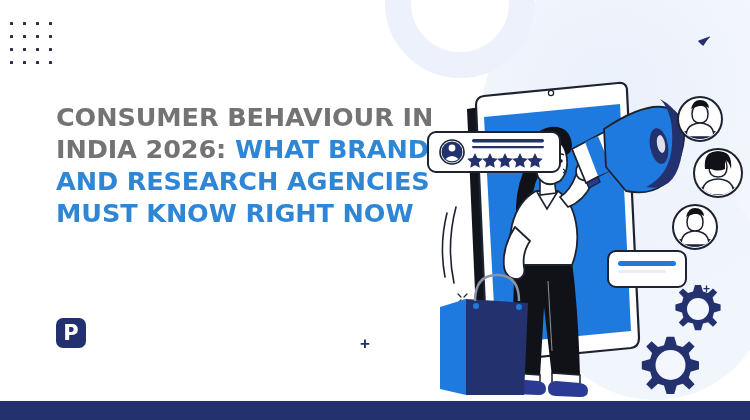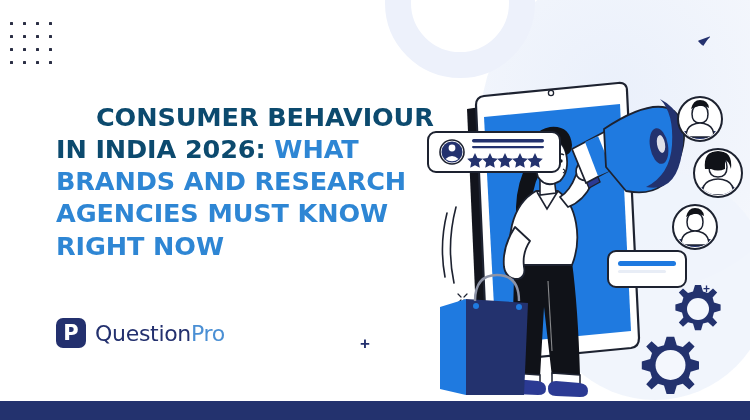--- a/index.html
+++ b/index.html
@@ -41,21 +41,21 @@
 
   #bottom-bar{position:absolute;left:0;bottom:0;width:750px;height:19px;background:#23326e;}
 
   
   #headline{
     position:absolute;left:56px;top:84px;width:400px;
     font-size:25.5px;line-height:1.26;font-weight:800;
     letter-spacing:-0.1px;text-transform:uppercase;
     font-family:"DejaVu Sans","Liberation Sans",sans-serif;
   }
-  .hl-dark{color:#0c4a6e;margin-left:40px;}
+  .hl-dark{color:#737373;}
   .hl-blue{color:#2e86d4;}
 
   
   #logo{position:absolute;left:56px;top:318px;display:flex;align-items:center;gap:9px;}
   #logo-mark{width:30px;height:30px;border-radius:7px;background:#23306e;
     position:relative;flex:0 0 auto;}
   #logo-mark .q{position:absolute;left:0;top:0;width:30px;height:30px;
     color:#fff;font-size:21px;font-weight:700;display:flex;align-items:center;
     justify-content:center;font-family:"DejaVu Sans","Liberation Sans",sans-serif;}
   #logo-text{font-size:22px;font-weight:400;letter-spacing:-0.3px;
@@ -103,21 +103,20 @@
     <path d="M13.6 2.6 L2.6 6.6 Q1.8 6.9 2.4 7.5 L5.4 10.4 Q5.9 10.9 6.3 10.3 L13.9 3.3 Q14.4 2.3 13.6 2.6 Z" fill="#23306e"></path>
     <path d="M7.2 11.9 L5.6 10.3 L12.6 4.0 Z" fill="#23306e"></path>
   </svg>
 
   <h1 id="headline"><span class="hl-dark">CONSUMER BEHAVIOUR IN INDIA 2026:</span> <span class="hl-blue">WHAT BRANDS AND RESEARCH AGENCIES MUST KNOW RIGHT NOW</span></h1>
 
   <div id="logo">
     <div id="logo-mark">
       <span class="q">P</span>
     </div>
-    <div id="logo-text"><span class="logo-q">Question</span><span class="logo-p">Pro</span></div>
   </div>
 
   <div id="illo">
   <svg width="330" height="355" viewBox="0 0 330 355" xmlns="http://www.w3.org/2000/svg">
     <defs>
       <clipPath id="screenClip">
         <path d="M58 58 L175 44 L186 290 L70 303 Z"></path>
       </clipPath>
     </defs>
 

